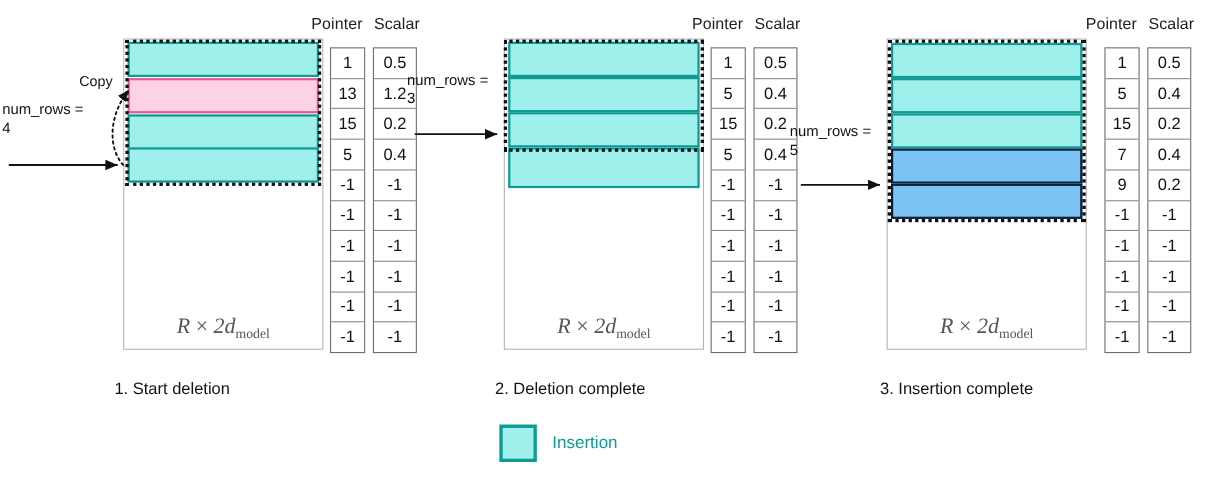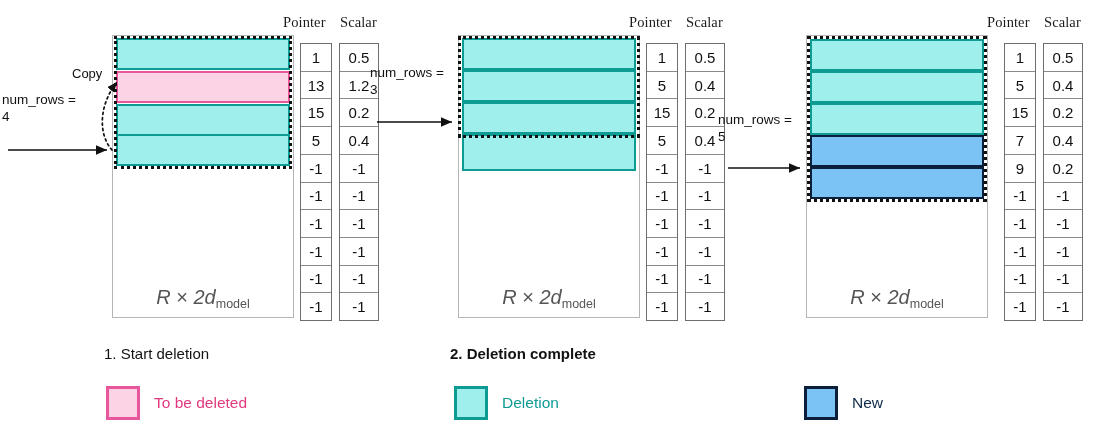--- a/index.html
+++ b/index.html
@@ -13,36 +13,35 @@
   }
   .stage{position:absolute;left:0;top:0;width:1100px;height:436px;}
 
   
   .colhead{
     position:absolute;
     font-size:14.5px;
     color:#1d1d1d;
     white-space:nowrap;
     letter-spacing:.1px;
-    font-family:Liberation Serif, serif;
   }
 
   
   .matrix{
     position:absolute;
     box-sizing:border-box;
     border:1.5px solid #b6b6b6;
     background:#ffffff;
   }
   .matrix-label{
     position:absolute;
     left:0;right:0;
     bottom:8px;
     text-align:center;
-    font-family:Liberation Sans, sans-serif;
+    font-family:Liberation Serif, serif;
     font-size:20px;
     color:#555;
     font-style:italic;
     white-space:nowrap;
   }
   .matrix-label .rm{font-style:normal;}
   .matrix-label sub{
     font-style:normal;
     font-size:12.5px;
     vertical-align:baseline;
@@ -264,21 +263,21 @@
       <div class="vcell">0.2</div>
       <div class="vcell">0.4</div>
       <div class="vcell">-1</div>
       <div class="vcell">-1</div>
       <div class="vcell">-1</div>
       <div class="vcell">-1</div>
       <div class="vcell">-1</div>
       <div class="vcell">-1</div>
     </div>
 
-  <div class="caption" style="left:450px;top:345px;font-weight:bold;">
+  <div class="caption" style="left:450px;top:345px;">
     <span>2. Deletion complete</span>
   </div>
 
   <div class="annot" style="left:718px;top:112px;width:100px;">
     <span>num_rows =</span><br>
     <span>5</span>
   </div>
 
   <div class="colhead" style="left:987px;top:14px;">
     <span>Pointer</span>
@@ -320,29 +319,24 @@
       <div class="vcell">0.2</div>
       <div class="vcell">0.4</div>
       <div class="vcell">0.2</div>
       <div class="vcell">-1</div>
       <div class="vcell">-1</div>
       <div class="vcell">-1</div>
       <div class="vcell">-1</div>
       <div class="vcell">-1</div>
     </div>
 
-
-  <div class="legend-item" style="left:106px;top:386px;">
-    <div class="swatch pink"></div>
-    <div class="legend-label pink">To be deleted</div>
-  </div>
+  <div class="caption" style="left:800px;top:345px;">
+    <span>3. Insertion complete</span>
+  </div>
+
 
   <div class="legend-item" style="left:454px;top:386px;">
     <div class="swatch teal"></div>
-    <div class="legend-label teal">Deletion</div>
-  </div>
-
-  <div class="legend-item" style="left:804px;top:386px;">
-    <div class="swatch blue"></div>
-    <div class="legend-label blue">New</div>
-  </div>
+    <div class="legend-label teal">Insertion</div>
+  </div>
+
 
 </div>
 
 </body></html>

